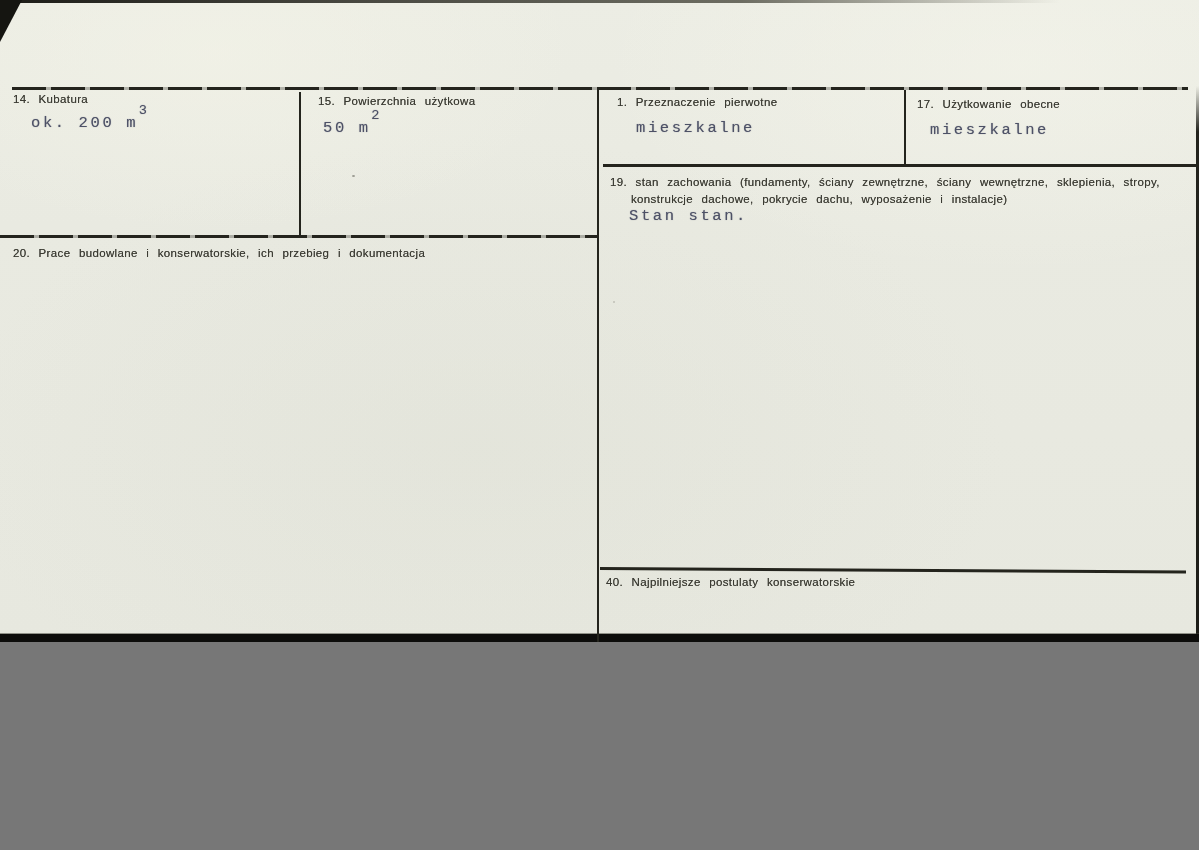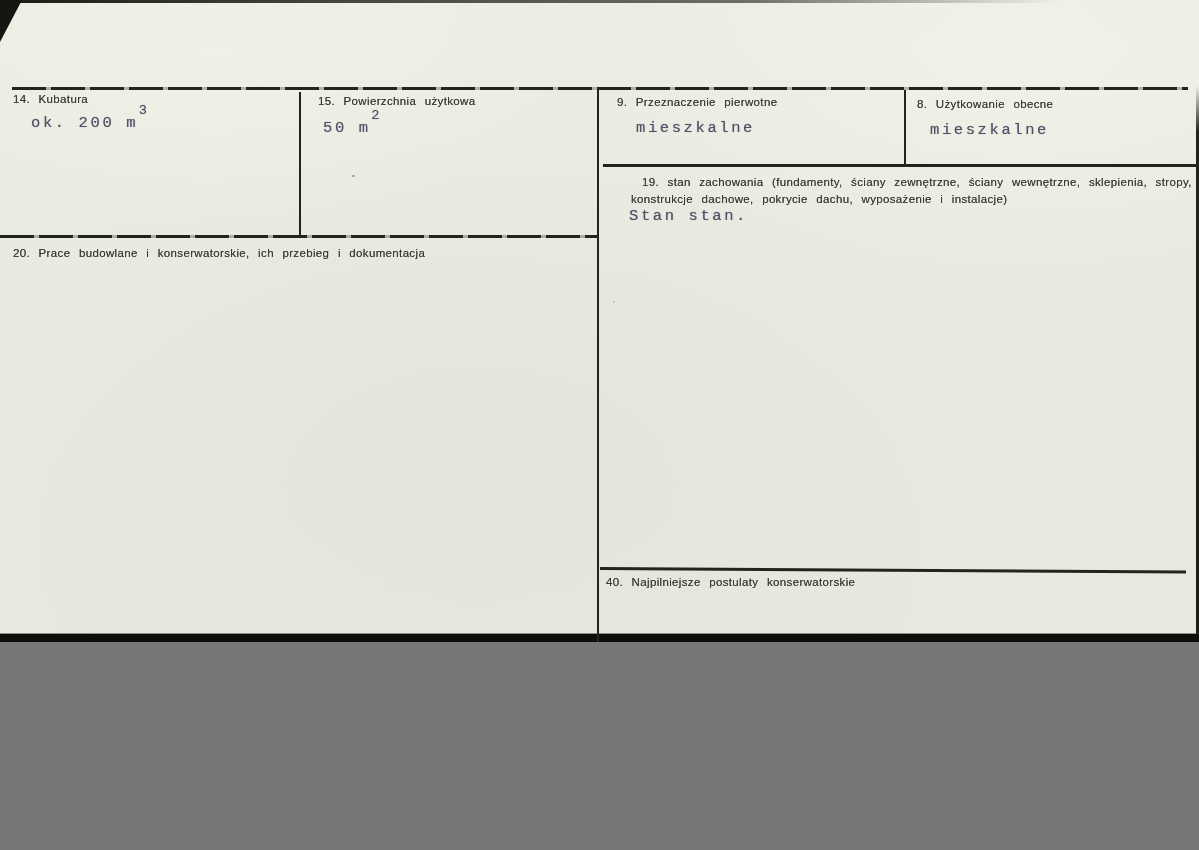--- a/index.html
+++ b/index.html
@@ -54,27 +54,27 @@
   <div class="vline" style="left:904px;top:90px;height:76px;"></div>
   <div class="hline solid" style="left:603px;top:164px;width:596px;"></div>
   <div class="hline solid" style="left:600px;top:567px;width:586px;transform:rotate(0.35deg);transform-origin:left center;"></div>
 
   <div class="lbl" style="left:13px;top:93px;">14. Kubatura</div>
   <div class="type" style="left:31px;top:110px;"><span>ok. 200 m</span><sup>3</sup></div>
 
   <div class="lbl" style="left:318px;top:95px;">15. Powierzchnia użytkowa</div>
   <div class="type" style="left:323px;top:115px;"><span>50 m</span><sup>2</sup></div>
 
-  <div class="lbl" style="left:617px;top:96px;">9. Przeznaczenie pierwotne</div>
+  <div class="lbl" style="left:617px;top:96px;">1. Przeznaczenie pierwotne</div>
   <div class="type" style="left:636px;top:119px;">mieszkalne</div>
 
-  <div class="lbl" style="left:917px;top:98px;">8. Użytkowanie obecne</div>
+  <div class="lbl" style="left:917px;top:98px;">17. Użytkowanie obecne</div>
   <div class="type" style="left:930px;top:121px;">mieszkalne</div>
 
-  <div class="lbl" style="left:610px;top:176px;margin-left:32px;">19. stan zachowania (fundamenty, ściany zewnętrzne, ściany wewnętrzne, sklepienia, stropy,</div>
+  <div class="lbl" style="left:610px;top:176px;">19. stan zachowania (fundamenty, ściany zewnętrzne, ściany wewnętrzne, sklepienia, stropy,</div>
   <div class="lbl" style="left:631px;top:193px;">konstrukcje dachowe, pokrycie dachu, wyposażenie i instalacje)</div>
   <div class="type" style="left:629px;top:207px;">Stan stan.</div>
 
   <div class="lbl" style="left:13px;top:247px;">20. Prace budowlane i konserwatorskie, ich przebieg i dokumentacja</div>
 
   <div class="lbl" style="left:606px;top:576px;">40. Najpilniejsze postulaty konserwatorskie</div>
 
   <div class="speck" style="left:352px;top:175px;width:3px;height:2px;"></div>
   <div class="speck" style="left:481px;top:795px;width:3px;height:3px;"></div>
   <div class="speck" style="left:613px;top:301px;width:2px;height:2px;opacity:.5;"></div>

